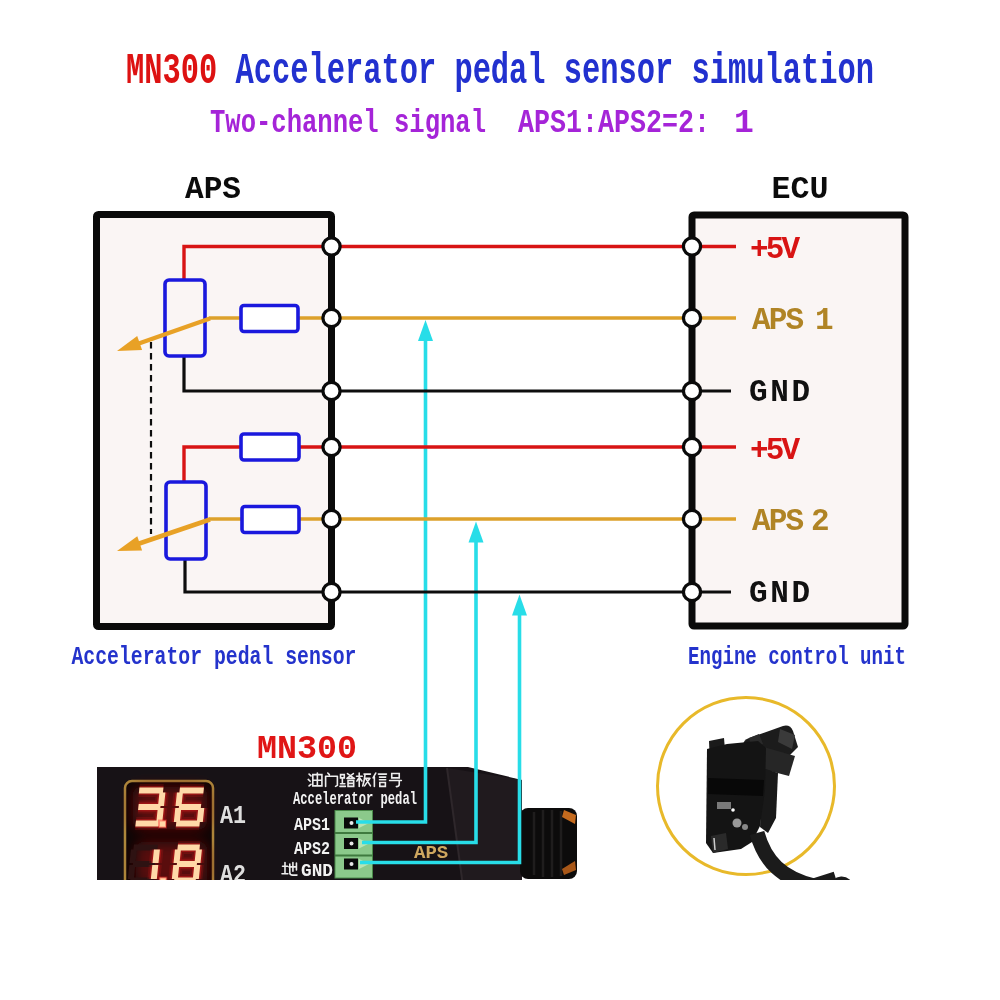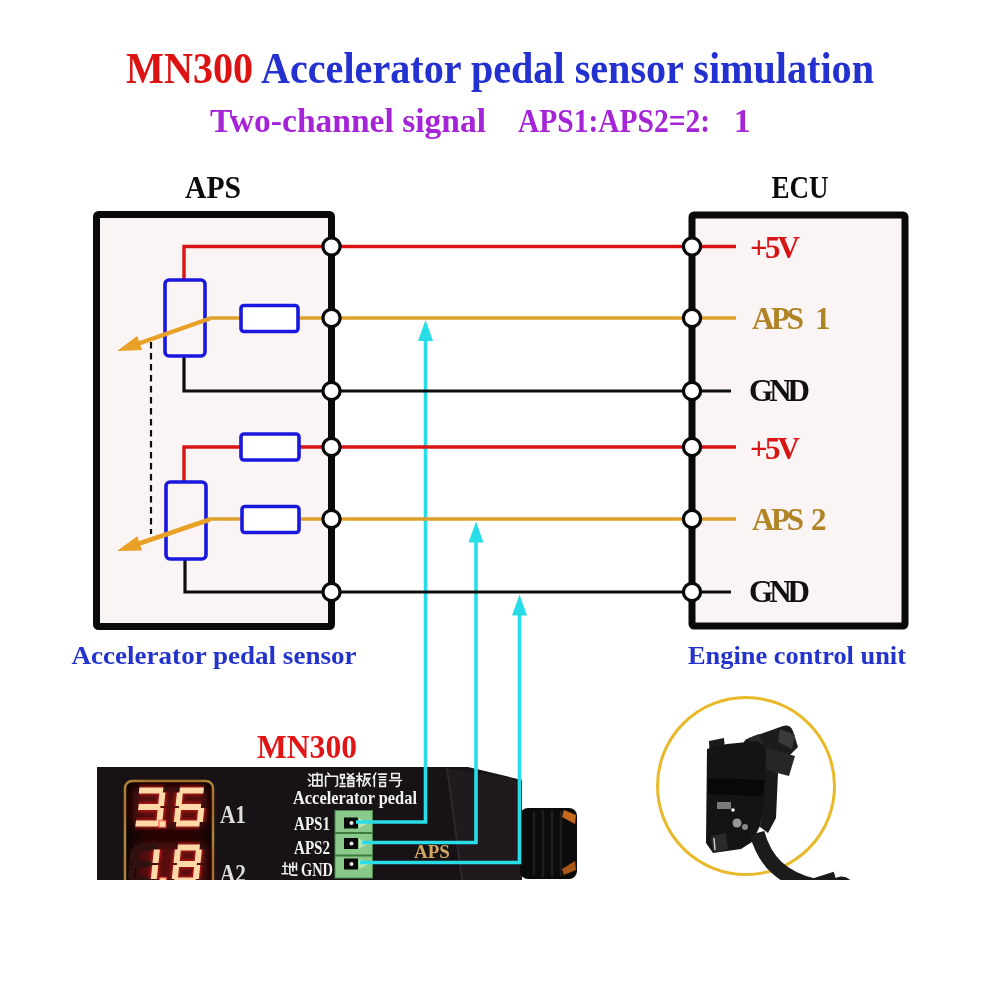--- a/index.html
+++ b/index.html
@@ -1,17 +1,17 @@
 <!DOCTYPE html>
 <html><head>
 <meta charset="utf-8">
 <style>
   html,body{margin:0;padding:0;background:#ffffff;}
   #stage{position:relative;width:1000px;height:880px;background:#ffffff;overflow:hidden;
-         font-family:Liberation Serif, serif;}
+         font-family:Liberation Mono, monospace;}
   svg{display:block;}
 </style>
 </head>
 <body>
 <div id="stage">
 <svg width="1000" height="1000" viewBox="0 0 1000 1000" xmlns="http://www.w3.org/2000/svg">
   <defs>
         <filter id="haze" x="-50%" y="-50%" width="200%" height="200%">
           <feGaussianBlur stdDeviation="7"></feGaussianBlur>
         </filter>

